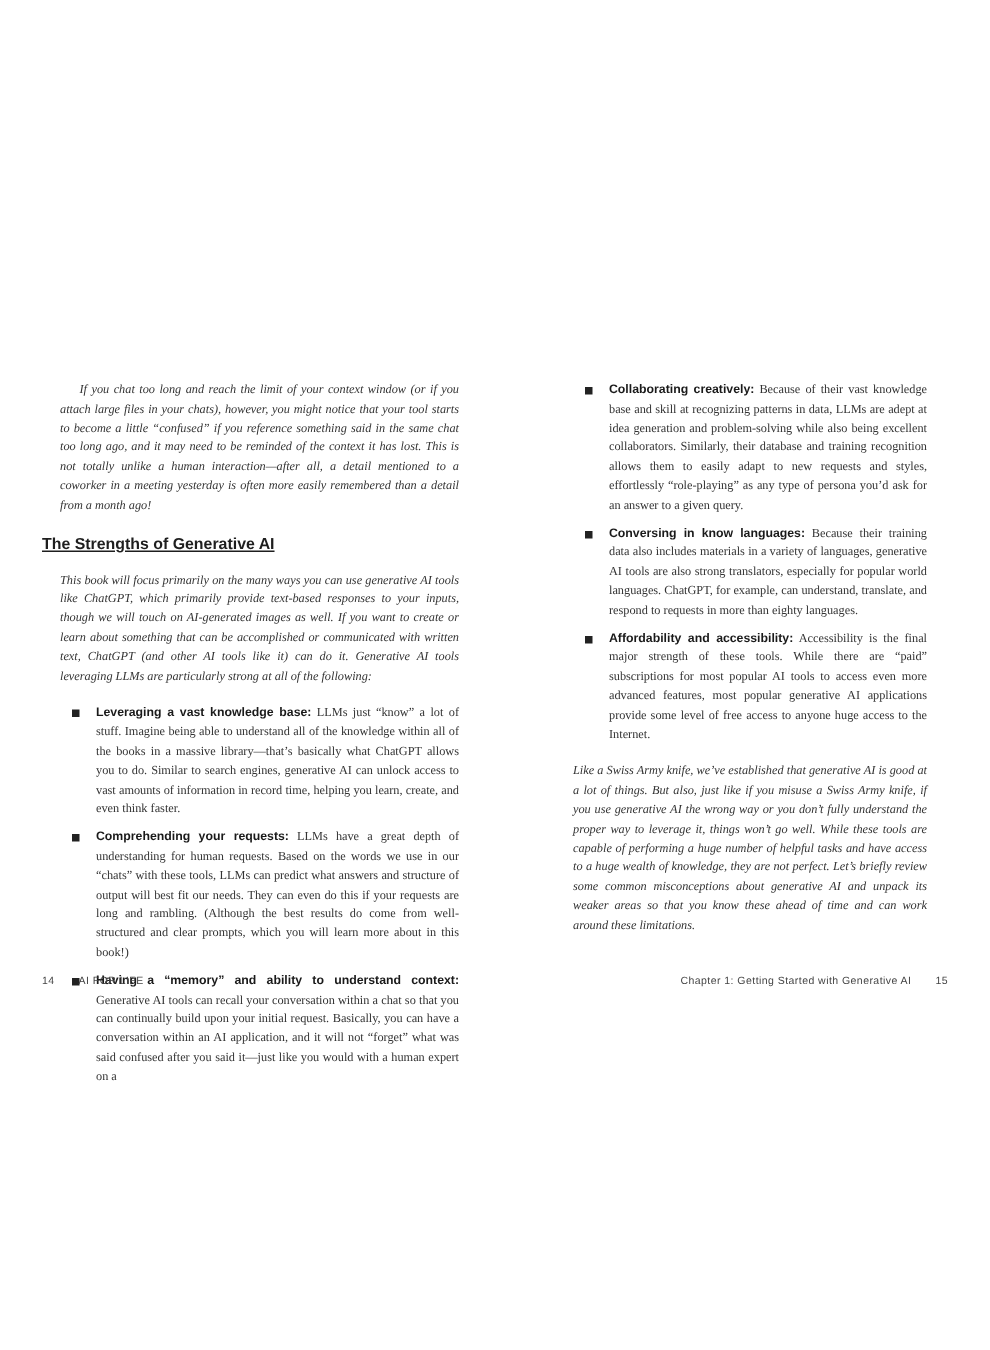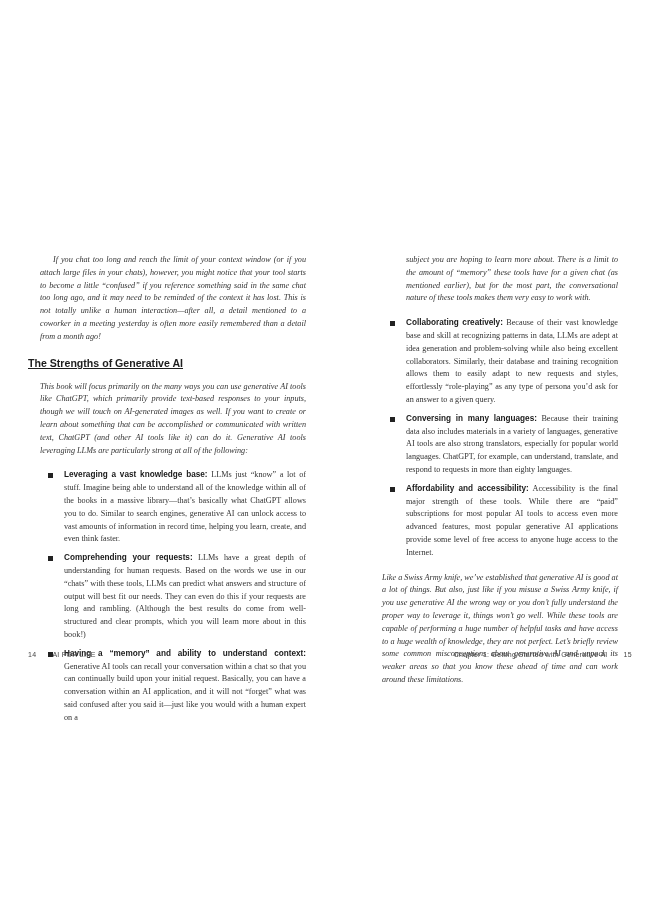--- a/index.html
+++ b/index.html
@@ -41,29 +41,28 @@
       <span class="lead">Having a “memory” and ability to understand context:</span><span> Generative AI tools can recall your conversation within a chat so that you can continually build upon your initial request. Basically, you can have a conversation within an AI application, and it will not “forget” what was said confused after you said it—just like you would with a human expert on a</span>
     </li>
   </ul>
 </div>
 
 <div class="footer left">
   <span>14</span><span class="num"></span><span>AI FOR LIFE</span>
 </div>
 
 <div class="page right">
-  <p class="para serif" style="padding-left:24px;">subject you are hoping to learn more about. There is a limit to the amount of “memory” these tools have for a given chat (as mentioned earlier), but for the most part, the conversational nature of these tools makes them very easy to work with.</p>
   <ul class="bullets serif">
     <li>
       <span class="sq"></span>
       <span class="lead">Collaborating creatively:</span><span> Because of their vast knowledge base and skill at recognizing patterns in data, LLMs are adept at idea generation and problem-solving while also being excellent collaborators. Similarly, their database and training recognition allows them to easily adapt to new requests and styles, effortlessly “role-playing” as any type of persona you’d ask for an answer to a given query.</span>
     </li>
     <li>
       <span class="sq"></span>
-      <span class="lead">Conversing in many languages:</span><span> Because their training data also includes materials in a variety of languages, generative AI tools are also strong translators, especially for popular world languages. ChatGPT, for example, can understand, translate, and respond to requests in more than eighty languages.</span>
+      <span class="lead">Conversing in know languages:</span><span> Because their training data also includes materials in a variety of languages, generative AI tools are also strong translators, especially for popular world languages. ChatGPT, for example, can understand, translate, and respond to requests in more than eighty languages.</span>
     </li>
     <li>
       <span class="sq"></span>
       <span class="lead">Affordability and accessibility:</span><span> Accessibility is the final major strength of these tools. While there are “paid” subscriptions for most popular AI tools to access even more advanced features, most popular generative AI applications provide some level of free access to anyone huge access to the Internet.</span>
     </li>
   </ul>
   <p class="para serif">Like a Swiss Army knife, we’ve established that generative AI is good at a lot of things. But also, just like if you misuse a Swiss Army knife, if you use generative AI the wrong way or you don’t fully understand the proper way to leverage it, things won’t go well. While these tools are capable of performing a huge number of helpful tasks and have access to a huge wealth of knowledge, they are not perfect. Let’s briefly review some common misconceptions about generative AI and unpack its weaker areas so that you know these ahead of time and can work around these limitations.</p>
 </div>
 
 <div class="footer right">

